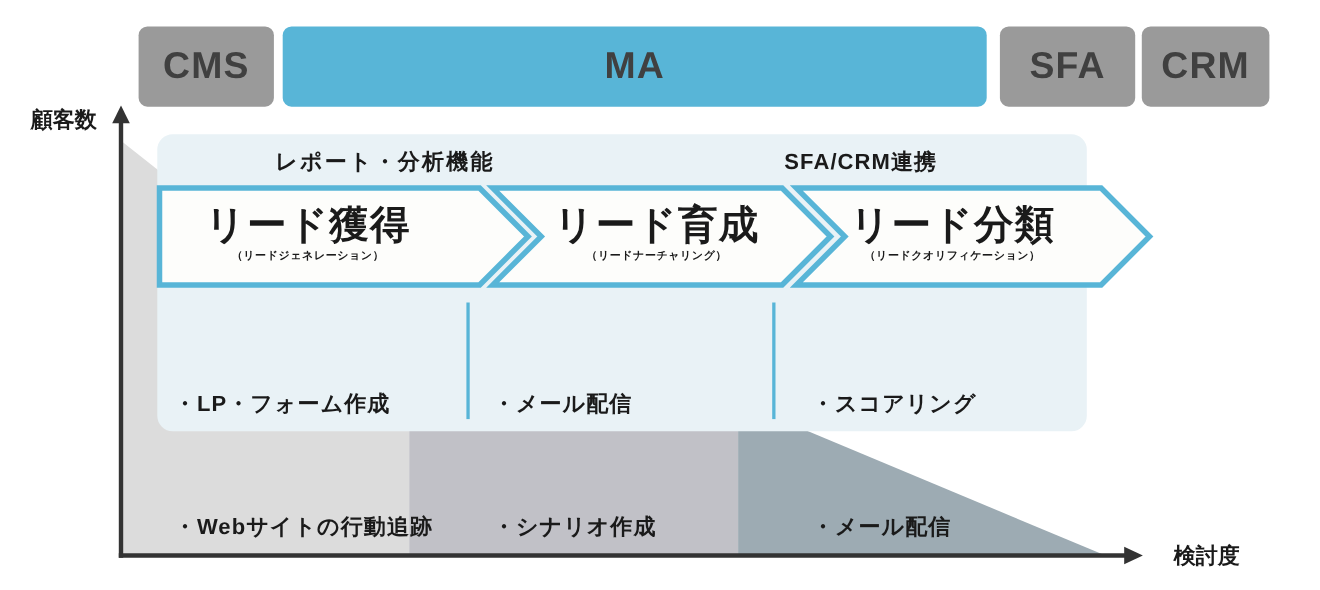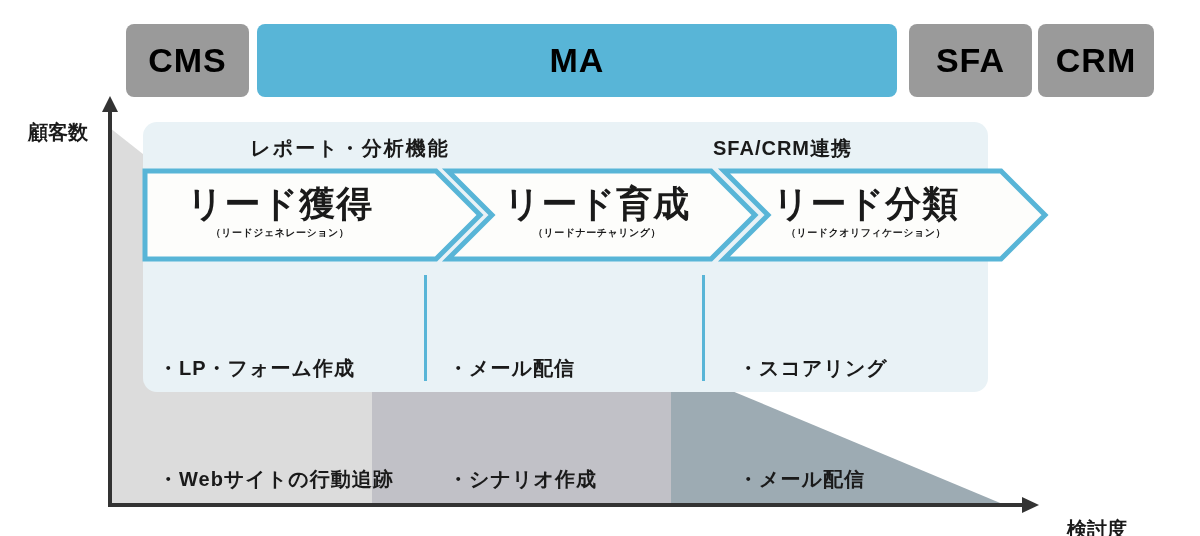--- a/index.html
+++ b/index.html
@@ -4,21 +4,21 @@
 <style>
   html,body{margin:0;padding:0;background:#fff;}
   .canvas{
     position:relative;width:1200px;height:536px;background:#ffffff;overflow:hidden;
     font-family:"Liberation Sans","DejaVu Sans",sans-serif;color:#1a1a1a;
   }
   svg{position:absolute;left:0;top:0;}
   .top-box{
     position:absolute;top:24px;height:73px;border-radius:8px;
     display:flex;align-items:center;justify-content:center;
-    color:#000000;font-weight:bold;font-size:34px;letter-spacing:1px;
+    color:#404040;font-weight:bold;font-size:34px;letter-spacing:1px;
   }
   .top-box.gray{background:#9a9a9a;}
   .top-box.blue{background:#58b5d7;}
   .box-cms{left:126px;width:123px;}
   .box-ma {left:257px;width:640px;}
   .box-sfa{left:909px;width:123px;text-align:right;}
   .box-crm{left:1038px;width:116px;}
   .panel{
     position:absolute;left:143px;top:122px;width:845px;height:270px;
     background:#e9f2f6;border-radius:14px;
@@ -44,21 +44,21 @@
   }
   .vd-1{left:424px;}
   .vd-2{left:702px;}
   .feat-col{
     position:absolute;top:276px;z-index:2;
     font-size:20px;font-weight:bold;line-height:37px;letter-spacing:1px;white-space:pre;
   }
   .col-1{left:158px;}
   .col-2{left:448px;}
   .col-3{left:738px;}
-  .axis-label{position:absolute;font-size:20px;font-weight:bold;z-index:3;margin-top:24px;}
+  .axis-label{position:absolute;font-size:20px;font-weight:bold;z-index:3;}
   .y-axis-label{left:28px;top:95px;}
   .x-axis-label{left:1067px;top:492px;}
 </style>
 </head>
 <body>
 
 <div class="canvas">
 
   <svg width="1200" height="536" viewBox="0 0 1200 536">
     <polygon points="110,128 372,335 372,505 110,505" fill="#dcdcdc"></polygon>

